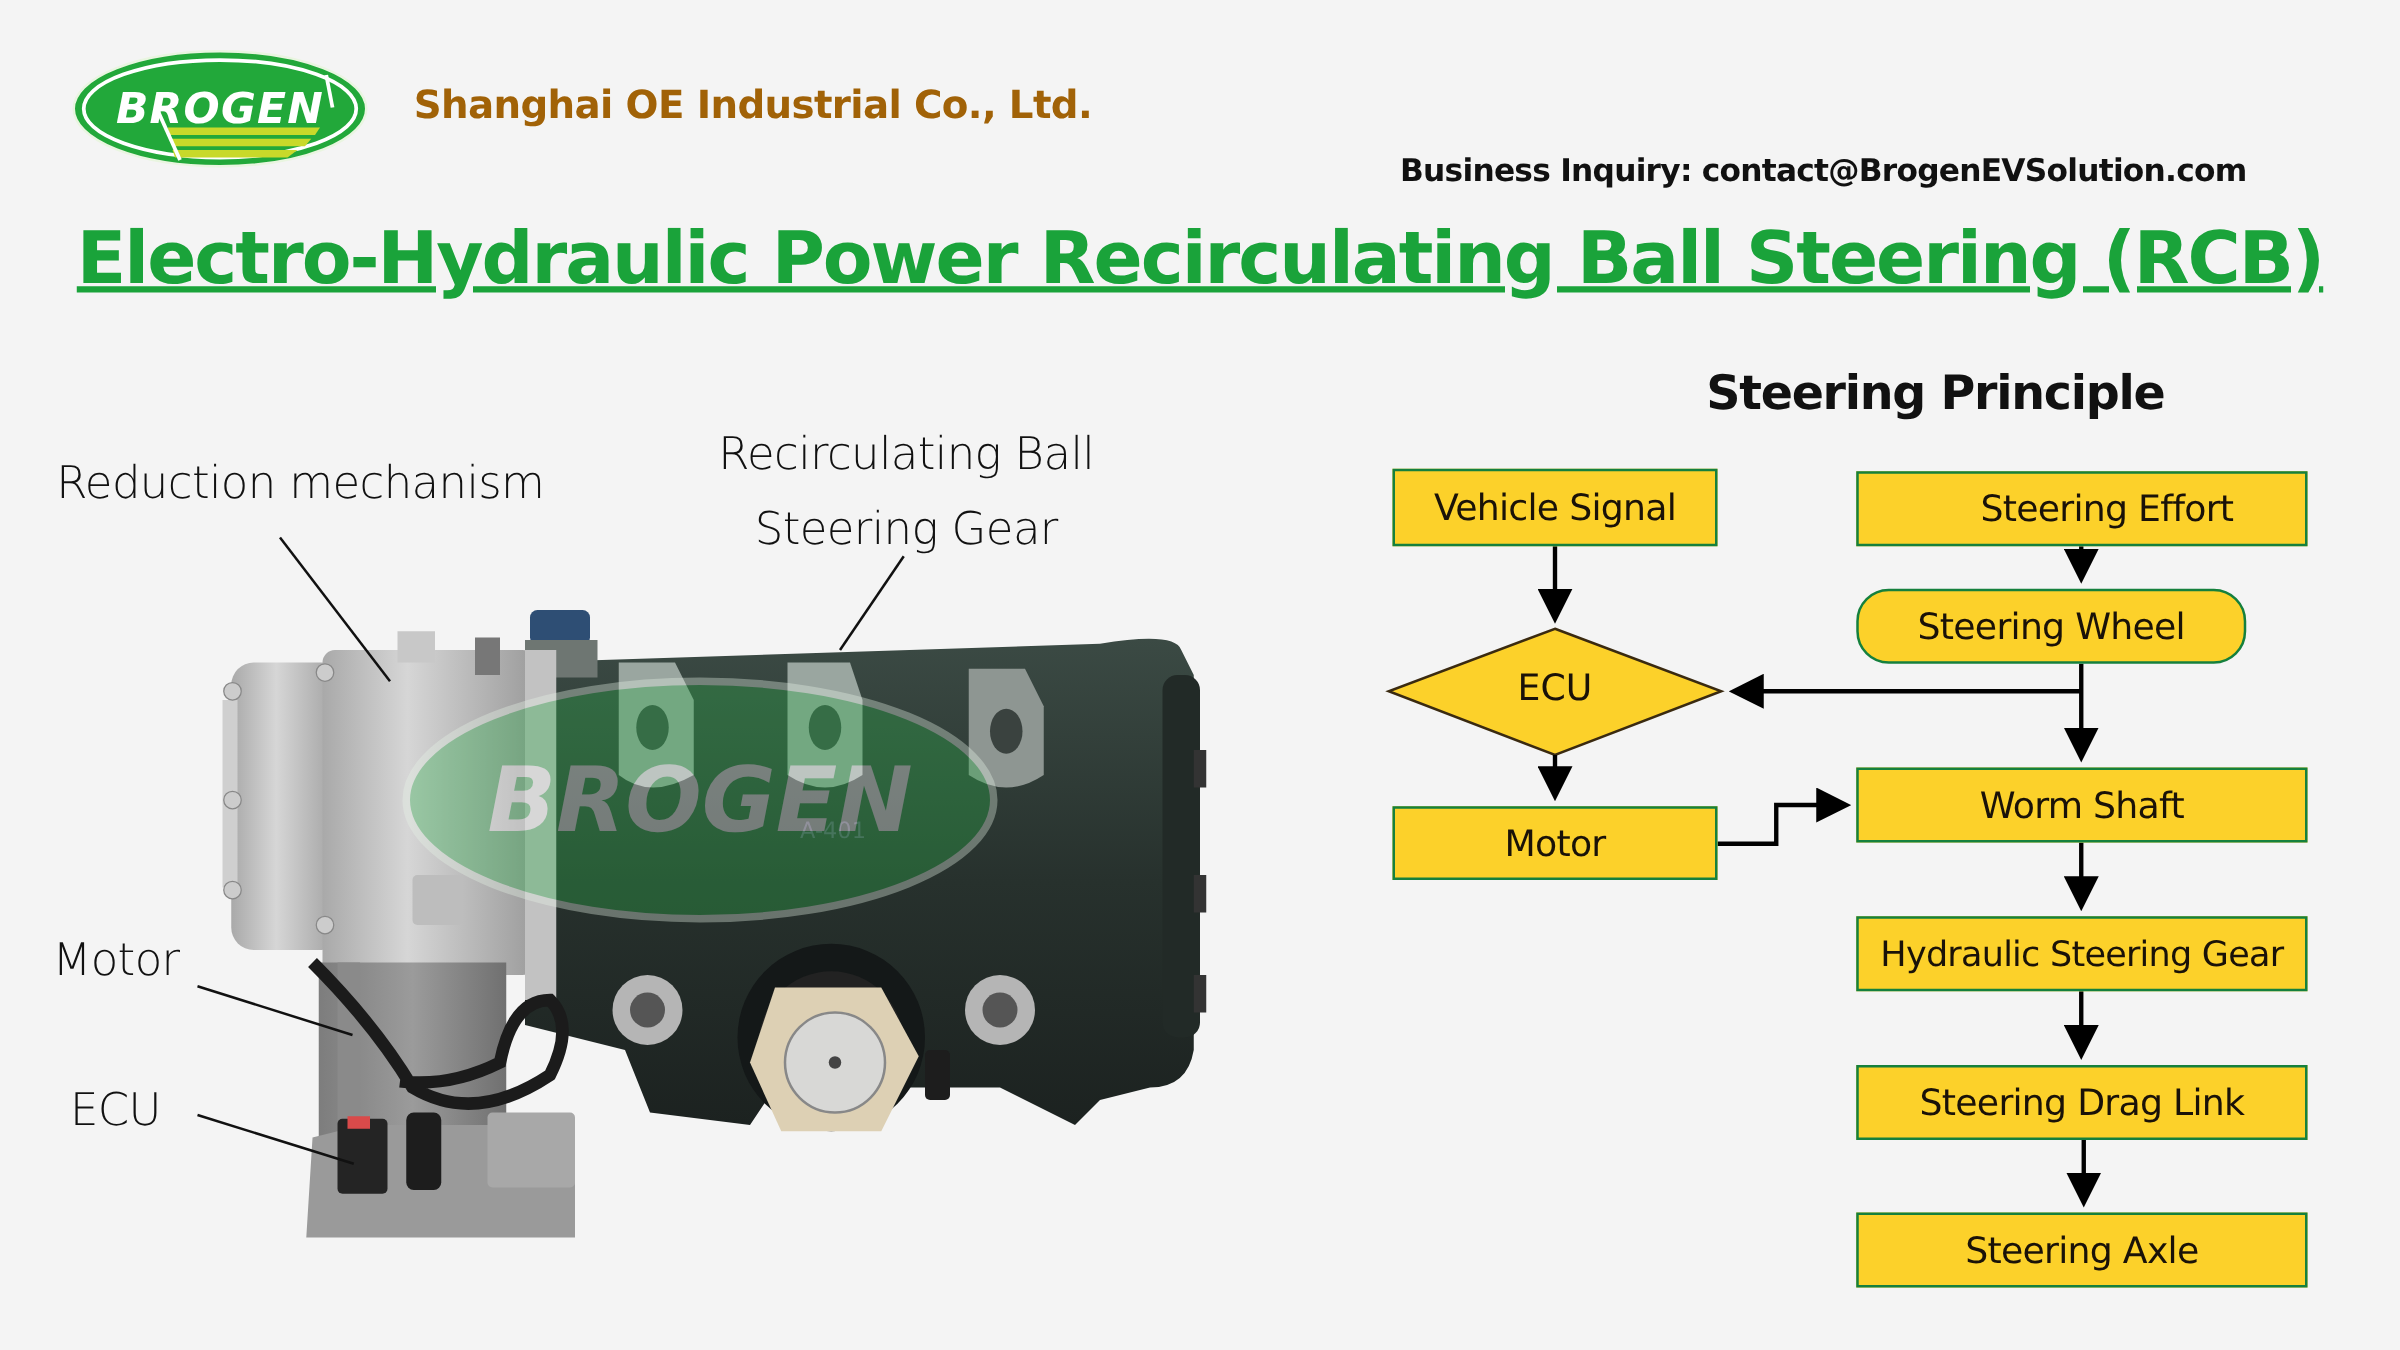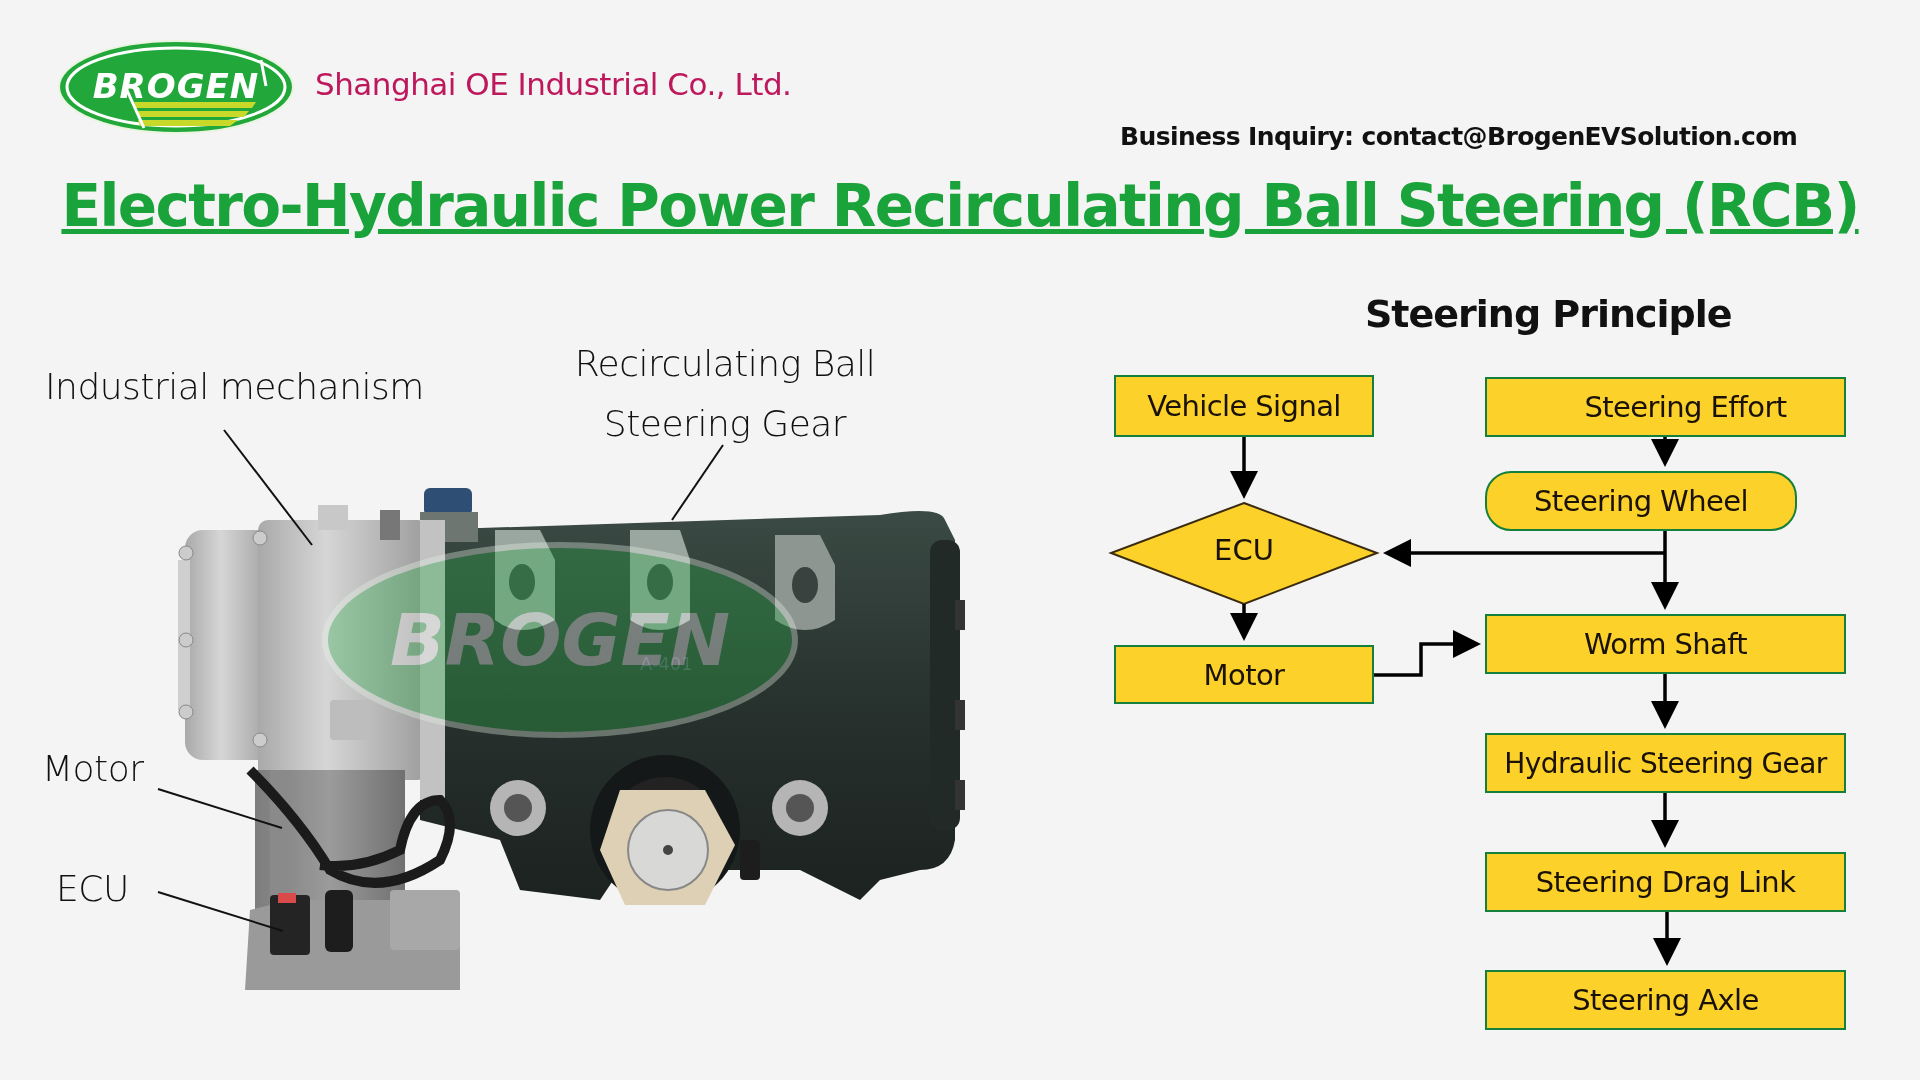--- a/index.html
+++ b/index.html
@@ -4,22 +4,22 @@
 <style>
   html, body { margin: 0; padding: 0; }
   body {
     width: 1920px; height: 1080px; overflow: hidden;
     background: #f4f4f4; position: relative;
     font-family: "DejaVu Sans", sans-serif;
   }
   .abs { position: absolute; }
   #logo { left: 56px; top: 38px; width: 240px; height: 98px; }
   #company {
-    left: 315px; top: 66px; font-family: "DejaVu Sans", sans-serif; font-weight: normal;
-    font-size: 31px; color: #be185d; letter-spacing: -0.5px; white-space: nowrap;
+    left: 331px; top: 66px; font-family: "DejaVu Sans", sans-serif; font-weight: bold;
+    font-size: 31px; color: #a16207; letter-spacing: -0.5px; white-space: nowrap;
   }
   #inquiry {
     left: 1120px; top: 74px; font-family: "DejaVu Sans", sans-serif; font-weight: bold;
     font-size: 25px; color: #111; letter-spacing: -0.6px; white-space: nowrap; margin-top: 48px;
   }
   #title {
     left: 0; width: 1920px; top: 172px; text-align: center;
     font-family: "DejaVu Sans", sans-serif; font-weight: bold;
     font-size: 58px; color: #1aa33a; letter-spacing: -1.6px; white-space: nowrap; text-decoration: underline;
   }
@@ -171,21 +171,21 @@
     <ellipse cx="560" cy="640" rx="235" ry="95" fill="#2cae4a" stroke="#e8f5e8" stroke-width="6"></ellipse>
     <text x="560" y="665" text-anchor="middle" font-family="DejaVu Sans, sans-serif" font-weight="bold" font-style="italic" font-size="72" fill="#ffffff">BROGEN</text>
   </g>
 
   <line x1="224" y1="430" x2="312" y2="545" stroke="#111" stroke-width="2"></line>
   <line x1="723" y1="445" x2="672" y2="520" stroke="#111" stroke-width="2"></line>
   <line x1="158" y1="789" x2="282" y2="828" stroke="#111" stroke-width="2"></line>
   <line x1="158" y1="892" x2="283" y2="931" stroke="#111" stroke-width="2"></line>
 </svg>
 
-<div id="lbl-reduction" class="abs label">Industrial mechanism</div>
+<div id="lbl-reduction" class="abs label">Reduction mechanism</div>
 <div id="lbl-rcb" class="abs label">
   <div>Recirculating Ball</div>
   <div>Steering Gear</div>
 </div>
 <div id="lbl-motor" class="abs label">Motor</div>
 <div id="lbl-ecu" class="abs label">ECU</div>
 
 <div id="wp-title" class="abs">Steering Principle</div>
 
 <svg id="flow-svg" class="abs" viewBox="0 0 1920 1080">

